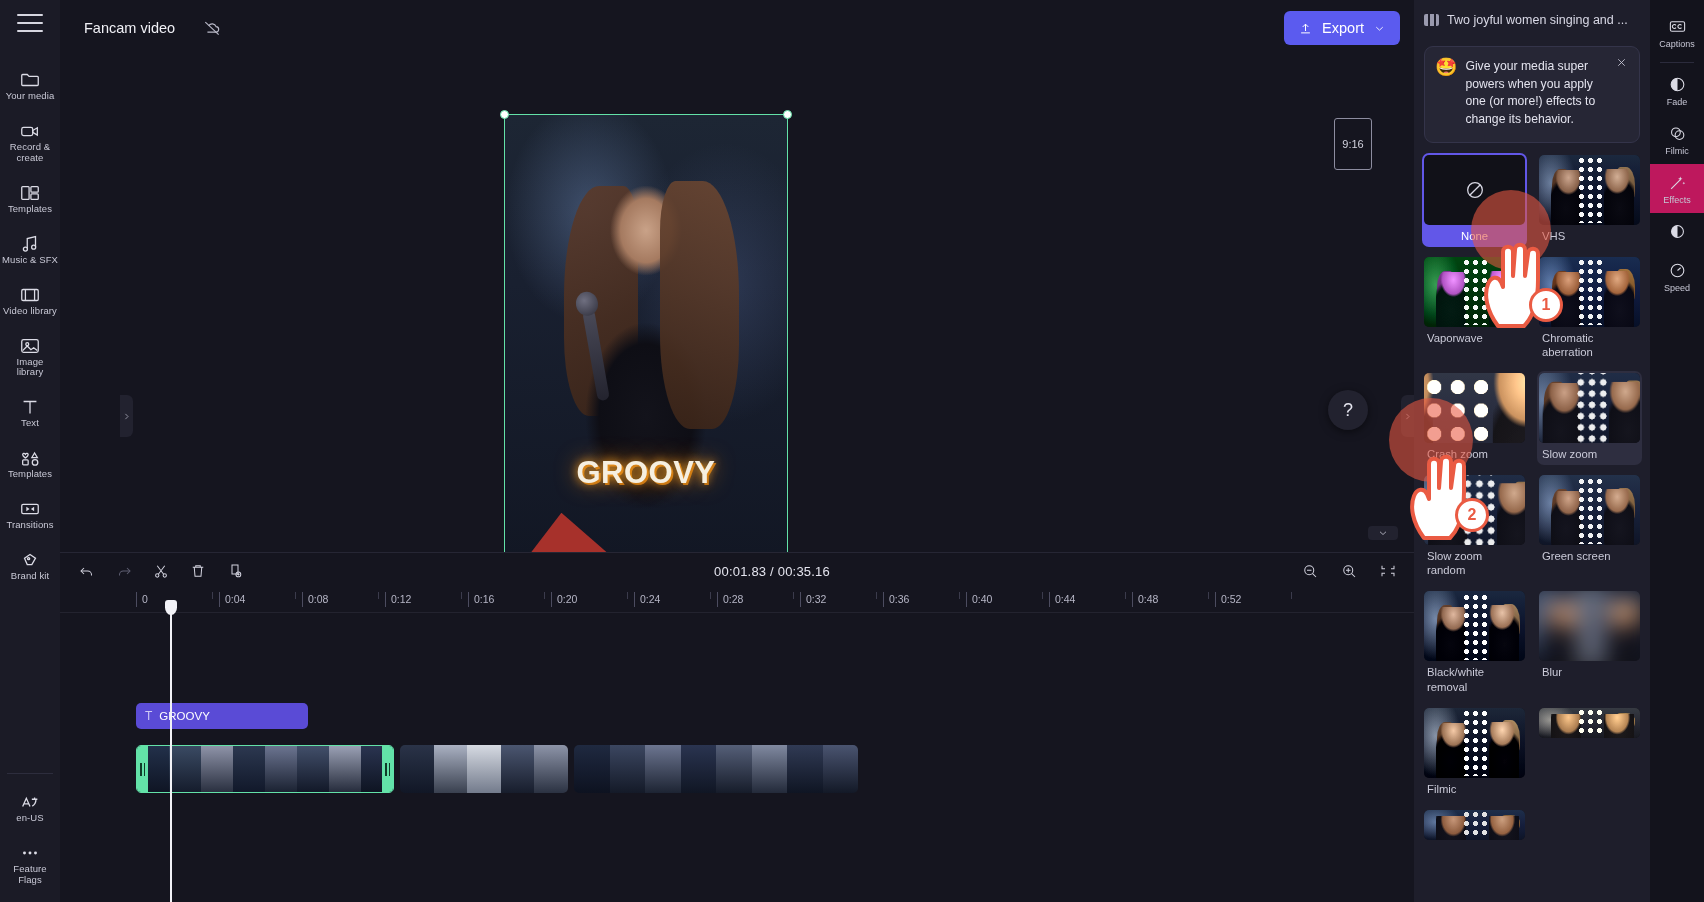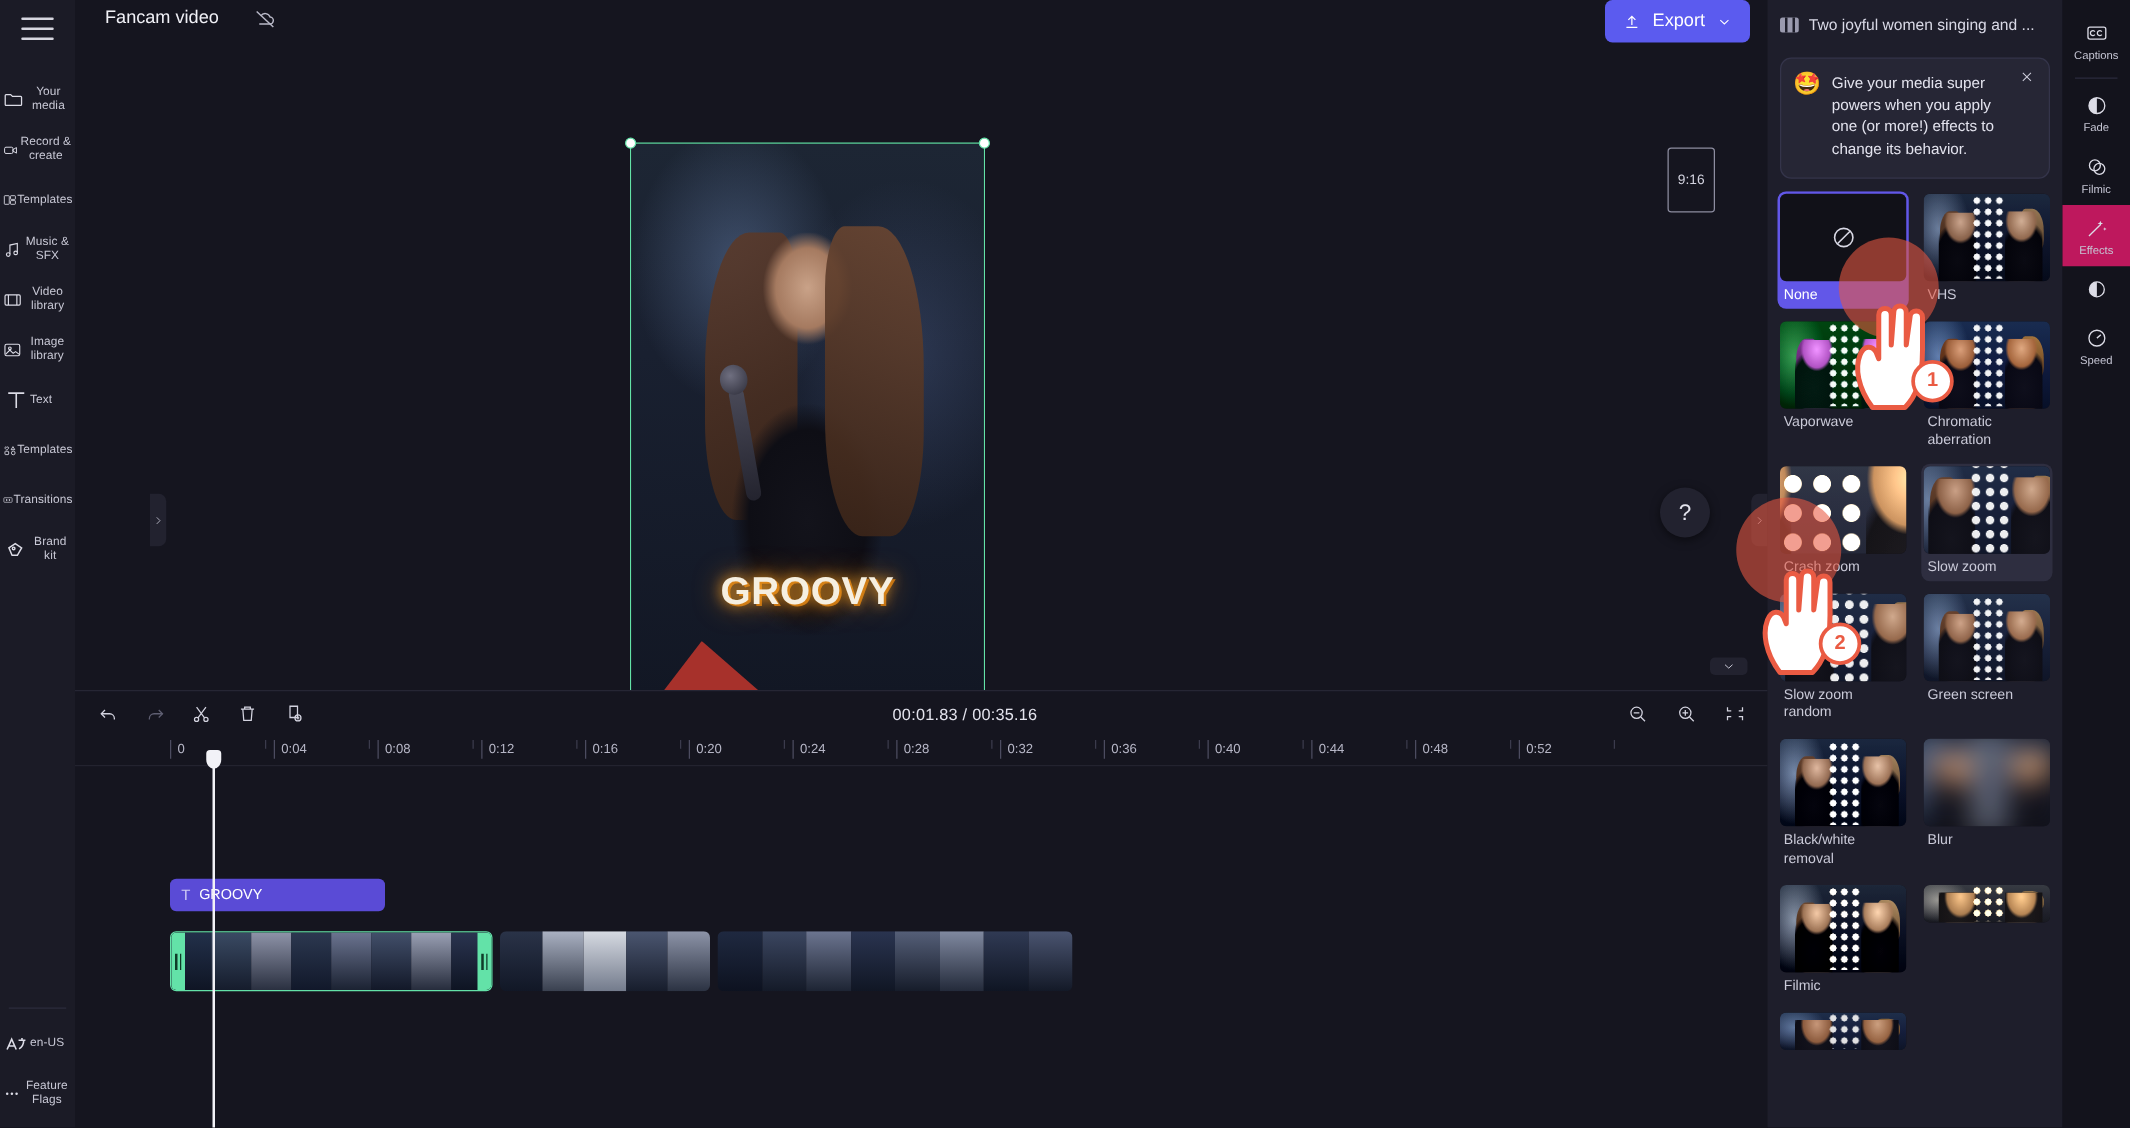--- a/index.html
+++ b/index.html
@@ -15,34 +15,34 @@
   
   .left-rail {
     width: 60px; height: 902px; background: #1b1b26;
     display: flex; flex-direction: column; align-items: center;
     padding-top: 14px; flex: none; position: relative;
   }
   .hamburger { width: 26px; height: 18px; display: flex; flex-direction: column;
     justify-content: space-between; margin-bottom: 28px; cursor: pointer; }
   .hamburger i { display: block; height: 1.6px; background: #d7d7e0; border-radius: 1px; }
   .rail-item {
-    width: 60px; display: flex; flex-direction: row; align-items: center;
+    width: 60px; display: flex; flex-direction: column; align-items: center;
     gap: 0; padding: 9px 2px 9px; cursor: pointer;
   }
   .rail-item .lbl {
     font-size: 9.5px; color: #c9c9d6; text-align: center; line-height: 1.15; letter-spacing: .1px;
   }
   .rail-item svg { width: 22px; height: 22px; stroke: #dcdce6; fill: none; stroke-width: 1.4; }
   .rail-spacer { flex: 1 1 auto; }
   .rail-divider { width: 46px; height: 1px; background: #2d2d3d; margin: 4px 0 8px; }
 
   
   .center { flex: 1 1 auto; display: flex; flex-direction: column; position: relative;
     background: #15151f; min-width: 0; }
-  .topbar { height: 56px; display: flex; align-items: flex-start; padding: 0 14px; flex: none; }
+  .topbar { height: 56px; display: flex; align-items: center; padding: 12px 14px; flex: none; }
   .project-title {
     font-size: 14.5px; color: #f0f0f6; padding: 6px 10px; border-radius: 4px;
   }
   .cloud-off { margin-left: 12px; width: 30px; height: 30px; display:flex;
     align-items:center; justify-content:center; border-radius: 4px; cursor: pointer;}
   .cloud-off svg { width: 20px; height: 20px; stroke: #b9b9c8; fill: none; stroke-width: 1.4; }
   .topbar-spacer { flex: 1 1 auto; }
   .export-btn {
     display: flex; align-items: center; gap: 9px;
     background: #5b5bef; color: #fff; border: none; border-radius: 6px;
@@ -210,21 +210,21 @@
   .tip .close svg { width: 13px; height: 13px; stroke: #cfcfdd; stroke-width: 1.5; }
 
   .fx-scroll { flex: 1 1 auto; overflow: hidden; padding: 0 8px 10px; }
   .fx-grid { display: grid; grid-template-columns: 1fr 1fr; gap: 8px 10px; }
   .fx-card { border-radius: 7px; padding: 2px; cursor: pointer; }
   .fx-card.sel { background: #6257e8; padding: 2px; }
   .fx-card.hov { background: #2e2e40; }
   .fx-thumb { width: 100%; height: 70px; border-radius: 5px; overflow: hidden; position: relative;
     background: #111118; }
   .fx-name { font-size: 11.3px; color: #cacad8; line-height: 1.25; padding: 4px 3px 2px; }
-  .fx-card.sel .fx-name { color: #fff; }
+  .fx-card.sel .fx-name { color: #fff; text-align: center; }
   .none-icon { position: absolute; inset: 0; display: flex; align-items: center; justify-content: center; }
   .none-icon svg { width: 22px; height: 22px; stroke: #d8d8e4; fill: none; stroke-width: 1.4; }
 
   
   .scene { position: absolute; inset: 0; }
   .scene .bg { position: absolute; inset: 0;
     background: linear-gradient(180deg,#223049 0%,#18203a 50%,#0f1526 100%); }
   .scene .glow { position: absolute; left: -6%; top: 0; width: 44%; height: 100%;
     background: radial-gradient(ellipse at 40% 40%, rgba(170,200,240,.55), transparent 68%); }
   .scene .grid { position: absolute; left: 38%; top: 2%; width: 26%; height: 96%;

